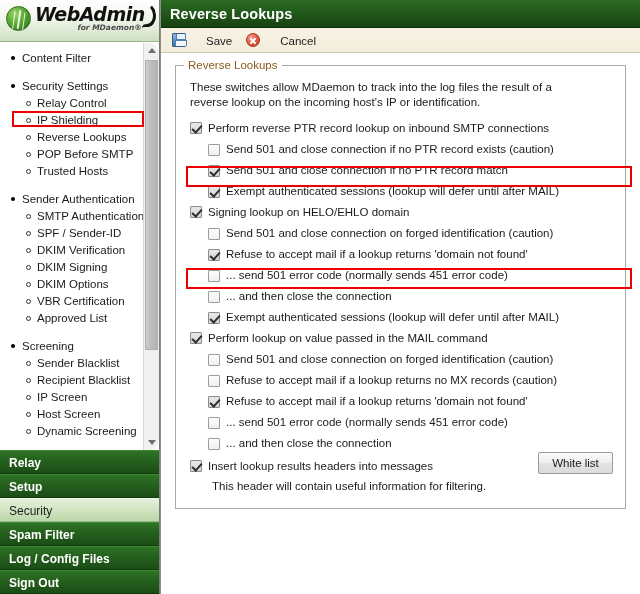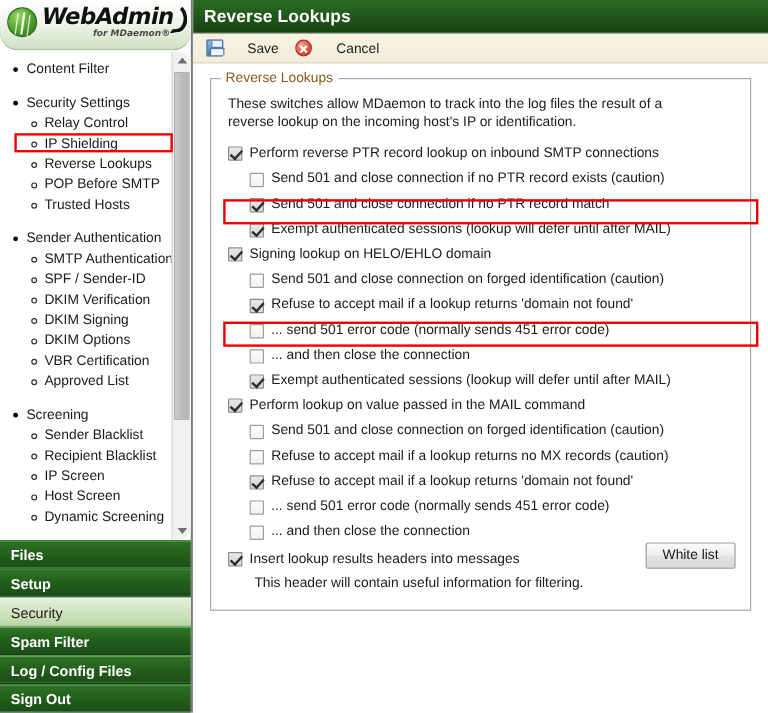--- a/index.html
+++ b/index.html
@@ -26,21 +26,20 @@
     border-right: 1px solid #7b7b7b;
     display: flex;
     flex-direction: column;
   }
   #logo-area {
     height: 42px;
     background: linear-gradient(to bottom, #ffffff 0%, #f0f6ec 45%, #cfe0c2 100%);
     border-bottom: 1px solid #9bb58c;
     position: relative;
     overflow: hidden;
-    border-radius: 15px;
   }
   #logo-inner {
     position: absolute;
     left: 6px; top: 4px;
     display: flex;
     align-items: flex-start;
   }
   .logo-globe {
     width: 25px; height: 25px;
     border-radius: 50%;
@@ -475,21 +474,21 @@
             <i></i>
           </div>
         <div id="sb-thumb"></div>
         <div class="sb-arrow down">
             <i></i>
           </div>
       </div>
     </div>
 
     <div id="green-nav">
-        <div class="green-item">Files</div>
+        <div class="green-item">Relay</div>
         <div class="green-item">Setup</div>
         <div class="green-item active">Security</div>
         <div class="green-item">Spam Filter</div>
         <div class="green-item">Log / Config Files</div>
         <div class="green-item">Sign Out</div>
       </div>
   </div>
 
   <div id="main">
 

